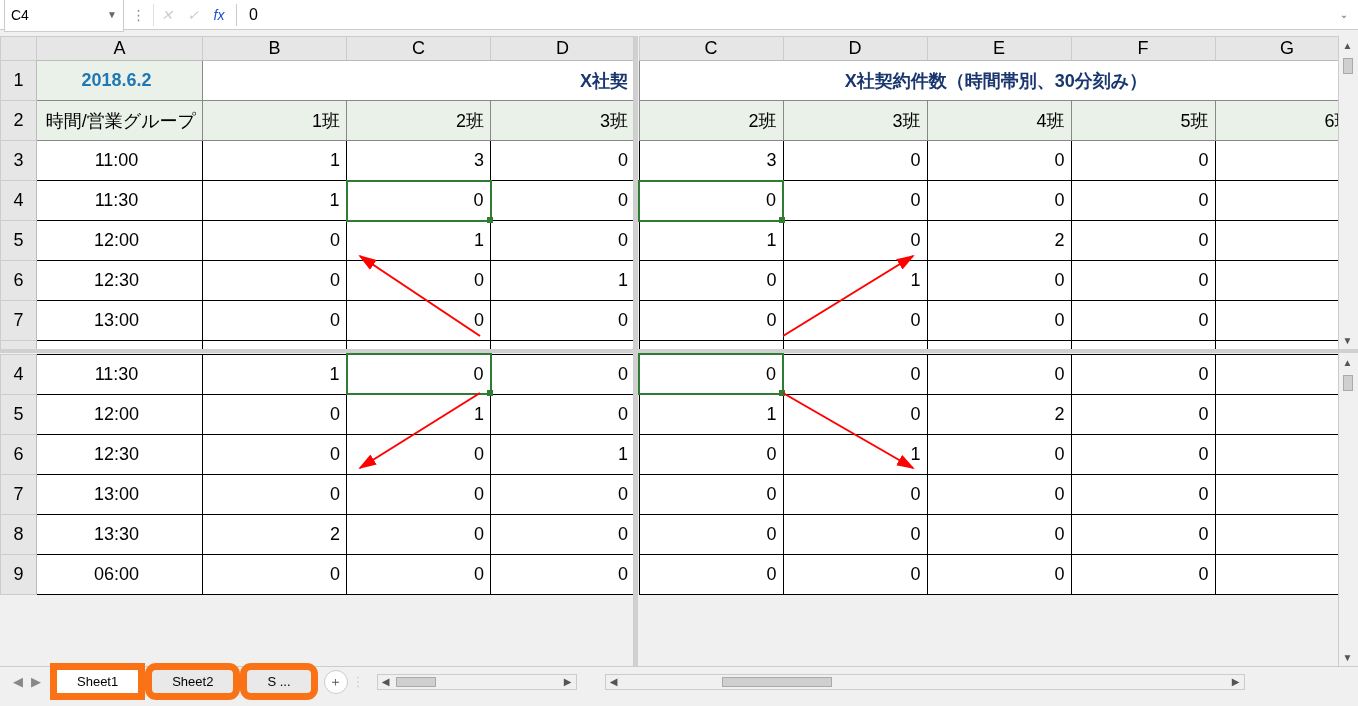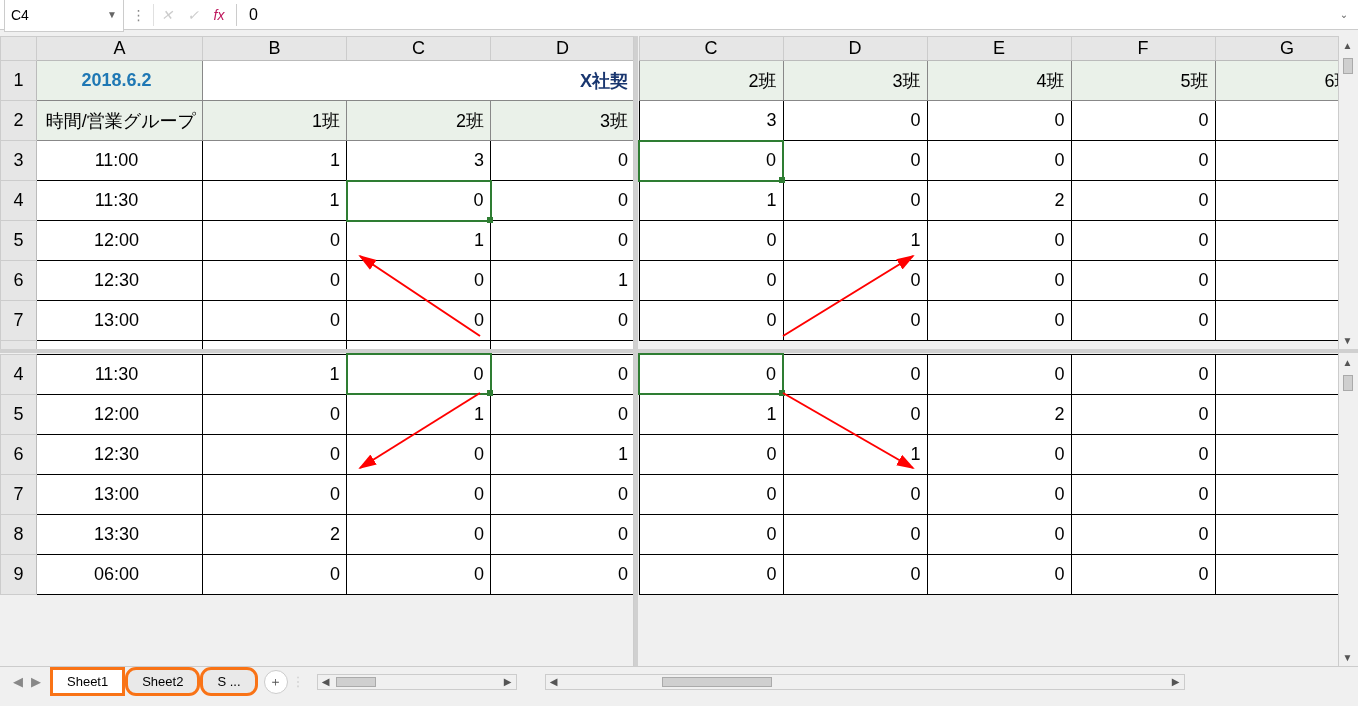--- a/index.html
+++ b/index.html
@@ -16,21 +16,21 @@
 }
 .name-box {
   width: 120px; height: 22px; border: 1px solid #ccc;
   background: #fff; padding: 16px 6px; display: flex;
   align-items: center; justify-content: space-between;
 }
 .name-box .chev { font-size: 10px; color: #666; }
 .fb-sep { width: 30px; height: 22px; border-right: 1px solid #e0e0e0;
   display: flex; align-items: center; justify-content: center; color: #888; }
 .fb-btn { width: 26px; height: 22px; display: flex; align-items: center;
-  justify-content: center; color: #be185d; font-style: italic; }
+  justify-content: center; color: #1d4ed8; font-style: italic; }
 .fb-btn.cancel { color: #ccc; }
 .fb-btn.ok { color: #ccc; }
 .fb-input { flex: 1; height: 22px; border: none; padding: 0 8px;
   font-size: 16px; background: #fff; }
 .fb-drop { width: 20px; text-align: center; color: #666; font-size: 10px; }
 .space { height: 6px; background: #f0f0f0; }
 .grid-area {
   position: relative; height: 630px; overflow: hidden;
 }
 .split-row { display: flex; height: calc(50% - 2px); }
@@ -88,21 +88,21 @@
 th.colhead.act { background: #d5d5d5; border-bottom: 2px solid #1e6b3a; }
 th.rowhead.act { background: #d5d5d5; border-right: 2px solid #1e6b3a; }
 .arrow-svg { position: absolute; top: 0; left: 0; pointer-events: none; }
 .sheet-tabs {
   height: 30px; background: #f0f0f0; border-top: 1px solid #ccc;
   display: flex; align-items: center; padding-left: 10px;
   font-size: 13px;
 }
 .sheet-nav { display: flex; gap: 2px; color: #888; margin-right: 6px; }
 .sheet-nav span { padding: 0 3px; }
-.tab { padding: 4px 14px; border: 3px solid #f97316; background: #fff;
+.tab { padding: 4px 20px; border: 7px solid #f97316; background: #fff;
   margin-right: 0; }
 .tab.inactive { background: #e9e9e9; border-radius: 11px; }
 .tab-add { width: 24px; height: 24px; border: 1px solid #ccc;
   border-radius: 50%; display: flex; align-items: center;
   justify-content: center; margin-left: 6px; color: #555; background: #fff; }
 .hscroll-section { flex: 1; display: flex; align-items: center; gap: 4px; }
 .hscroll { height: 16px; background: #f0f0f0; border: 1px solid #ccc;
   display: flex; align-items: center; }
 .hscroll.left { width: 200px; margin-left: 8px; }
 .hscroll.right { width: 640px; margin-left: 24px; }
@@ -217,20 +217,23 @@
       <table class="grid">
         <tbody>
             <tr>
           <th class="colhead w-col act">C</th>
           <th class="colhead w-col">D</th>
           <th class="colhead w-col">E</th>
           <th class="colhead w-col">F</th>
           <th class="colhead w-col">G</th>
         </tr>
         <tr>
+          <td class="hdrcell-title2" colspan="5">X社契約件数（時間帯別、30分刻み）</td>
+        </tr>
+        <tr>
           <td class="hdrcell2">2班</td>
           <td class="hdrcell2">3班</td>
           <td class="hdrcell2">4班</td>
           <td class="hdrcell2">5班</td>
           <td class="hdrcell2">6班</td>
         </tr>
         <tr>
           <td class="datacell">3</td>
           <td class="datacell">0</td>
           <td class="datacell">0</td>

